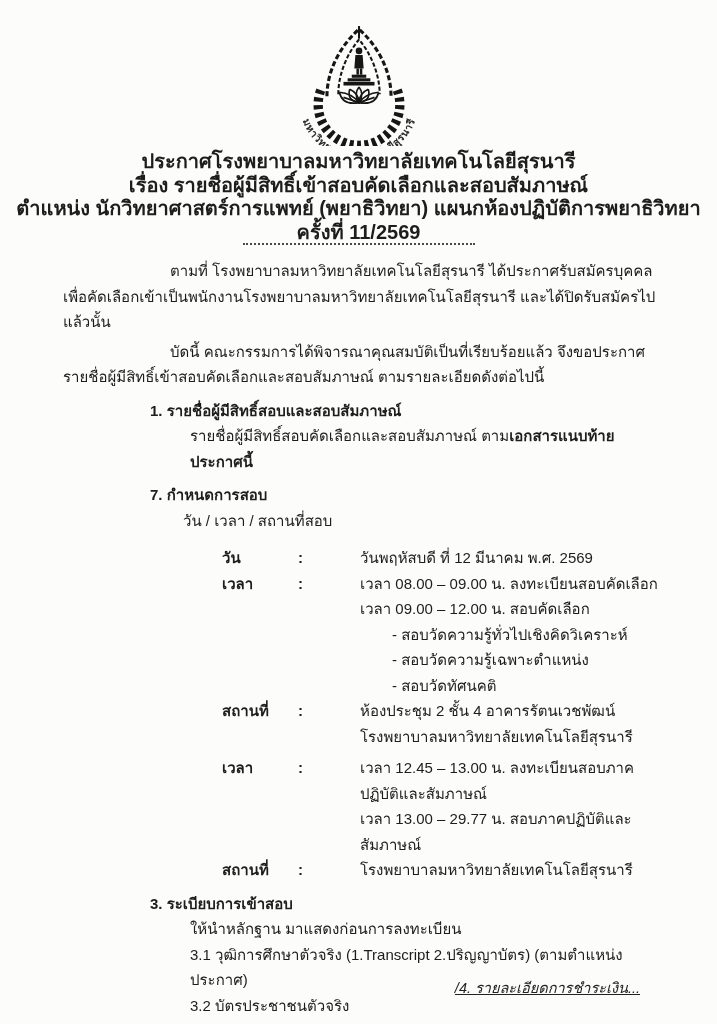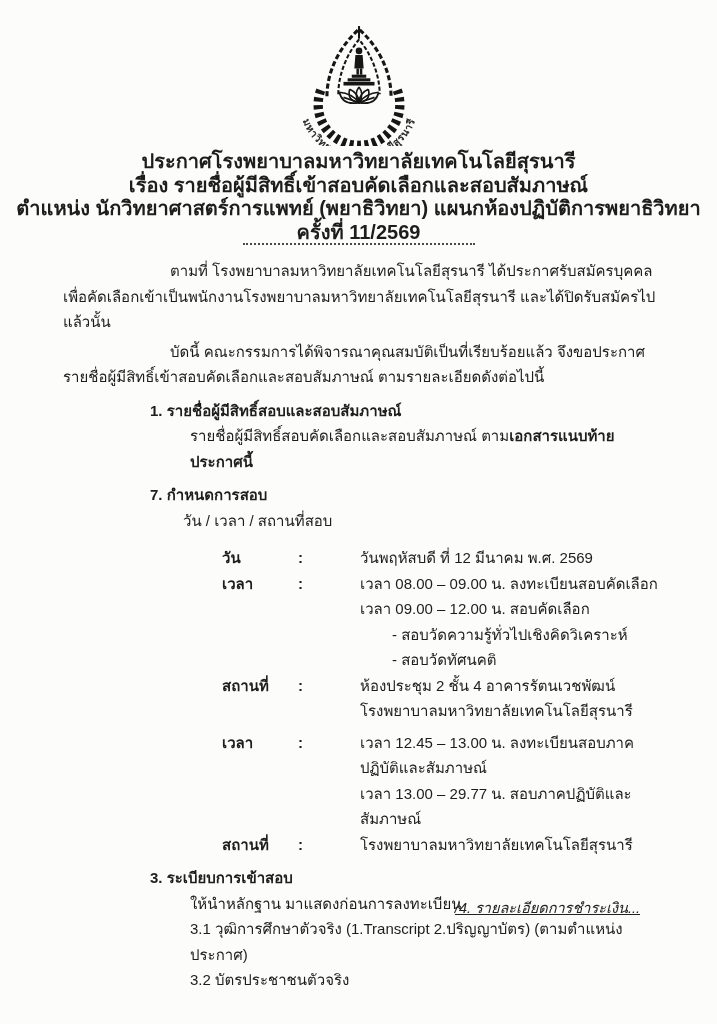--- a/index.html
+++ b/index.html
@@ -36,21 +36,21 @@
   .schedule{margin-left:159px;}
   .srow{display:flex;}
   .srow.gap-top{margin-top:6px;}
   .slabel{width:76px;font-weight:bold;flex:0 0 auto;}
   .scolon{width:62px;font-weight:bold;flex:0 0 auto;}
   .svalue{flex:1 1 auto;}
   .bullet{margin-left:32px;}
   .sec3-intro{margin:0 0 0 127px;}
   .sec3-item{margin:0 0 0 127px;}
   .footer-note{
-    position:absolute;top:896px;right:77px;
+    position:absolute;top:976px;right:77px;
     font-size:14.5px;font-style:italic;
     text-decoration:underline;
     color:#222;
   }
   .emblem{display:inline-block;}
 </style>
 </head>
 <body>
 
 <div class="page">
@@ -125,20 +125,21 @@
         </div>
       </div>
 
       <div class="srow">
         <div class="slabel">เวลา</div>
         <div class="scolon">:</div>
         <div class="svalue">
           <div>เวลา 08.00 – 09.00 น. ลงทะเบียนสอบคัดเลือก</div>
           <div>เวลา 09.00 – 12.00 น. สอบคัดเลือก</div>
           <div class="bullet">- สอบวัดความรู้ทั่วไปเชิงคิดวิเคราะห์</div>
+          <div class="bullet">- สอบวัดความรู้เฉพาะตำแหน่ง</div>
           <div class="bullet">- สอบวัดทัศนคติ</div>
         </div>
       </div>
 
       <div class="srow">
         <div class="slabel">สถานที่</div>
         <div class="scolon">:</div>
         <div class="svalue">
           <div>ห้องประชุม 2 ชั้น 4 อาคารรัตนเวชพัฒน์</div>
           <div>โรงพยาบาลมหาวิทยาลัยเทคโนโลยีสุรนารี</div>

